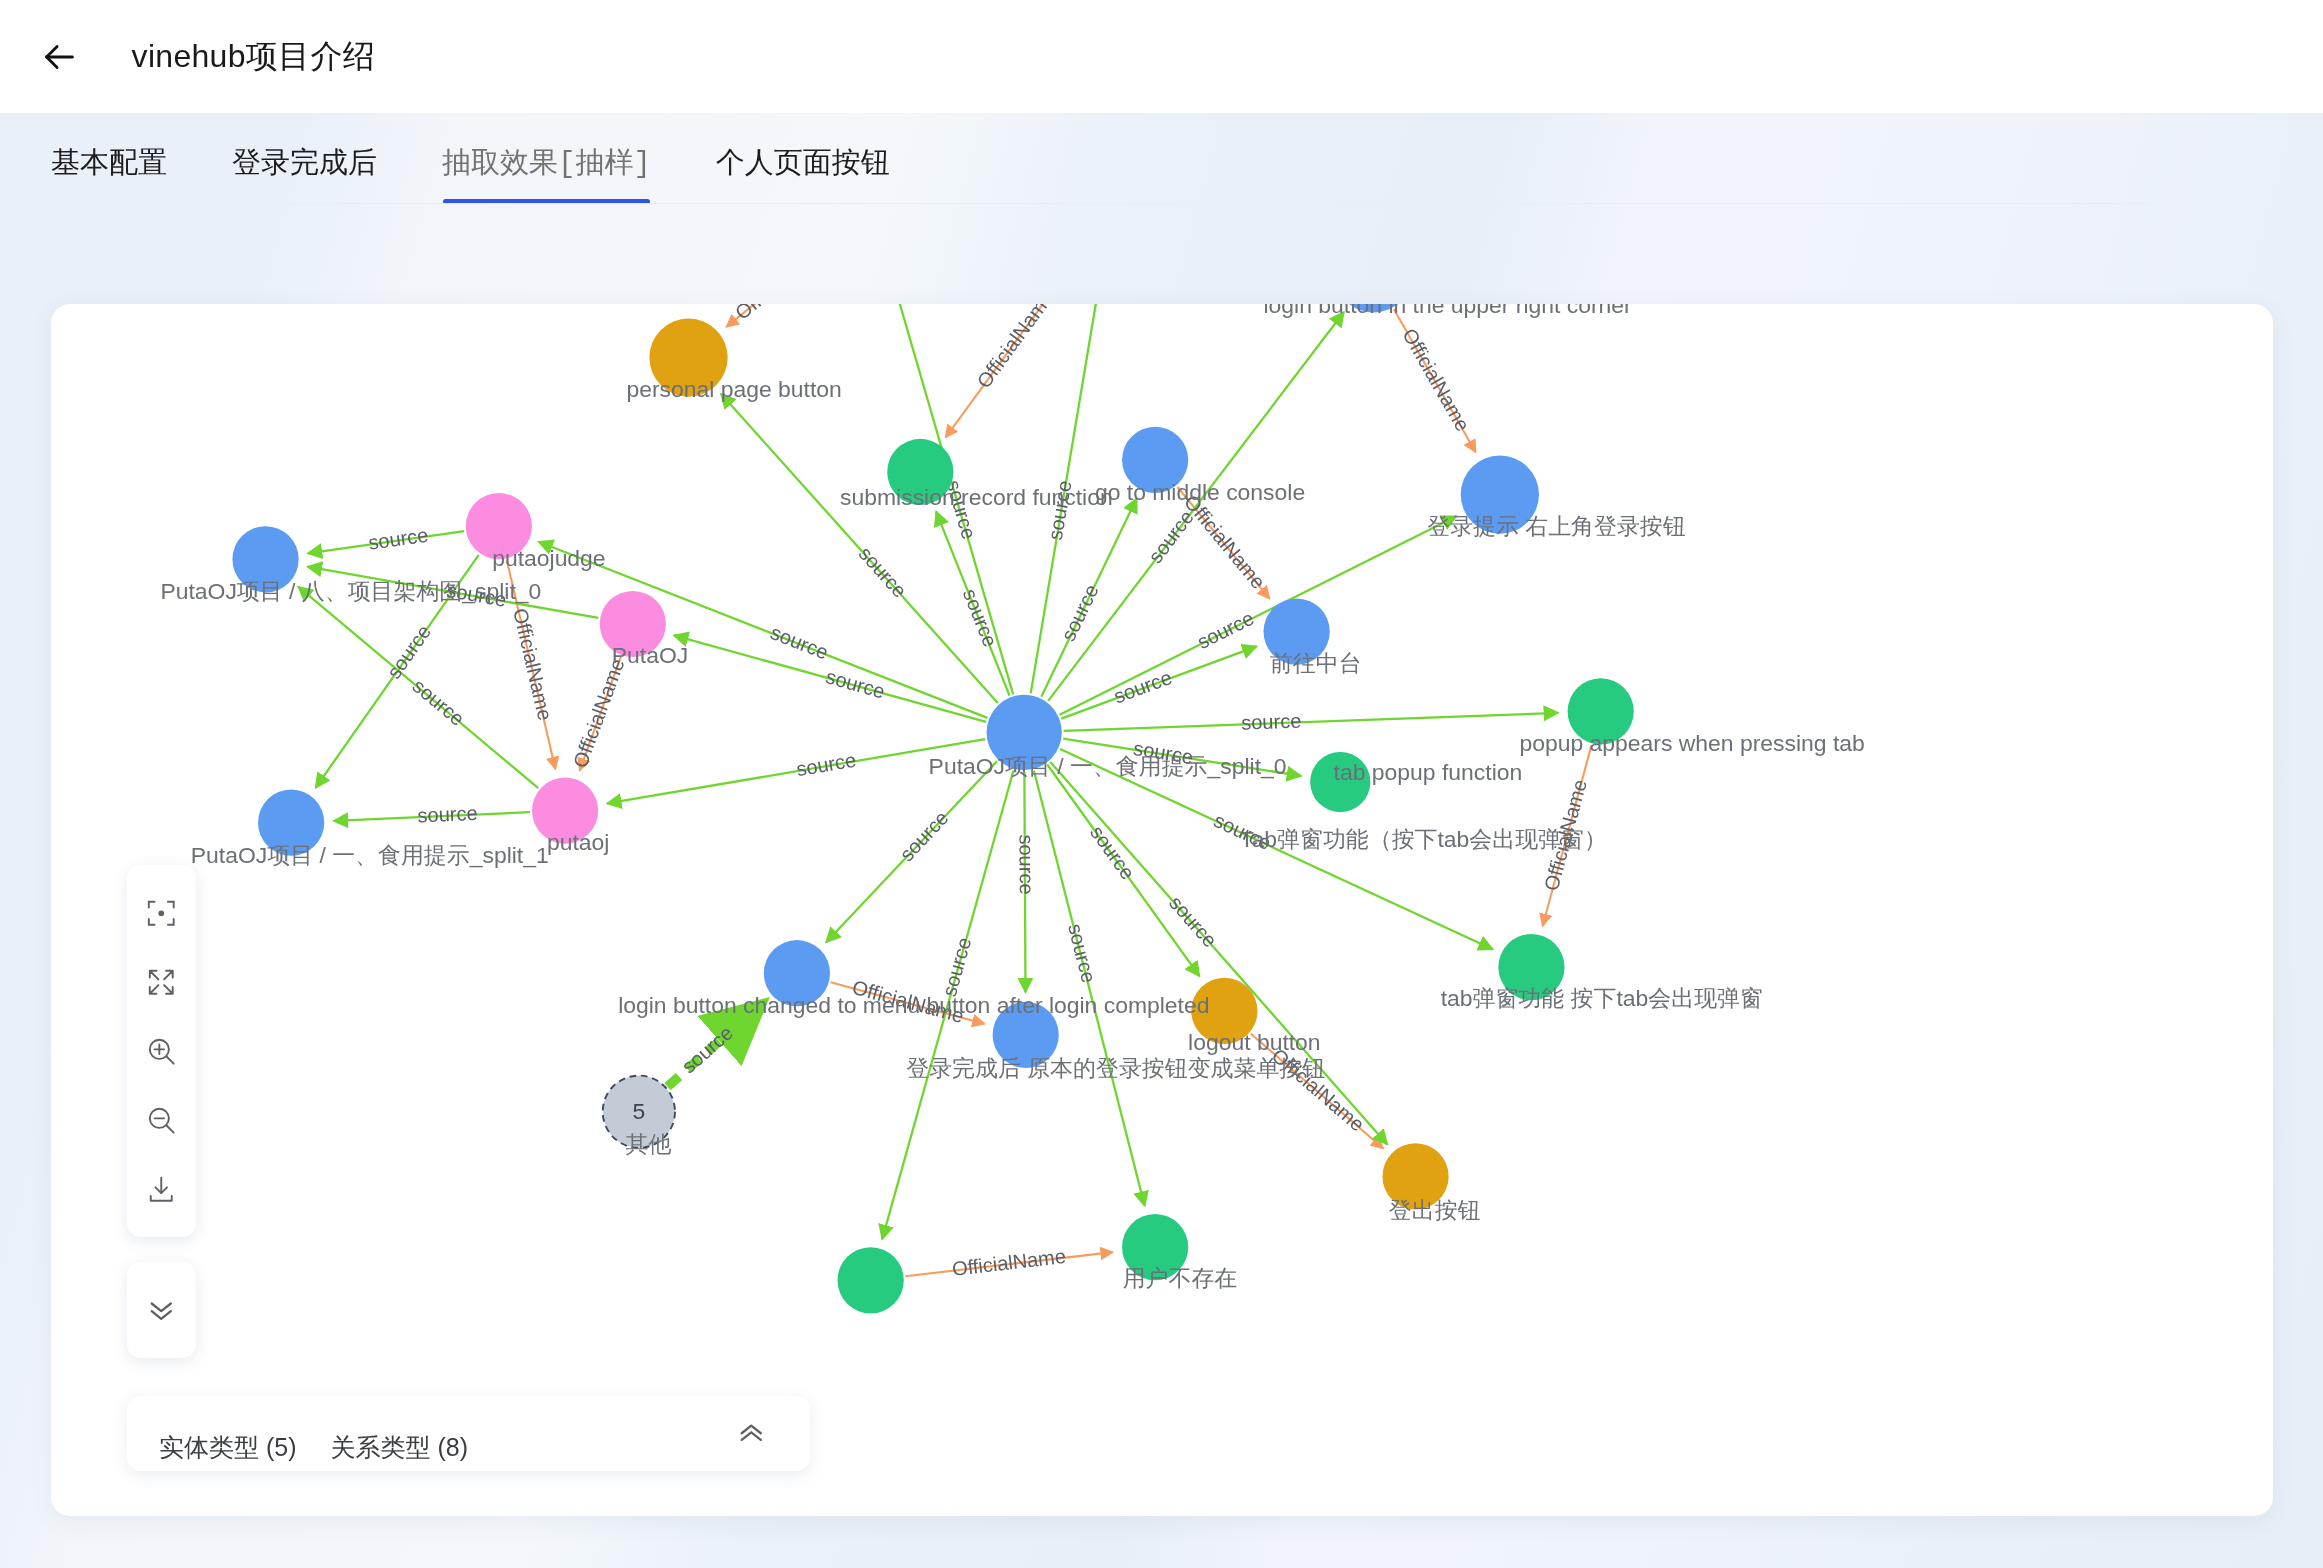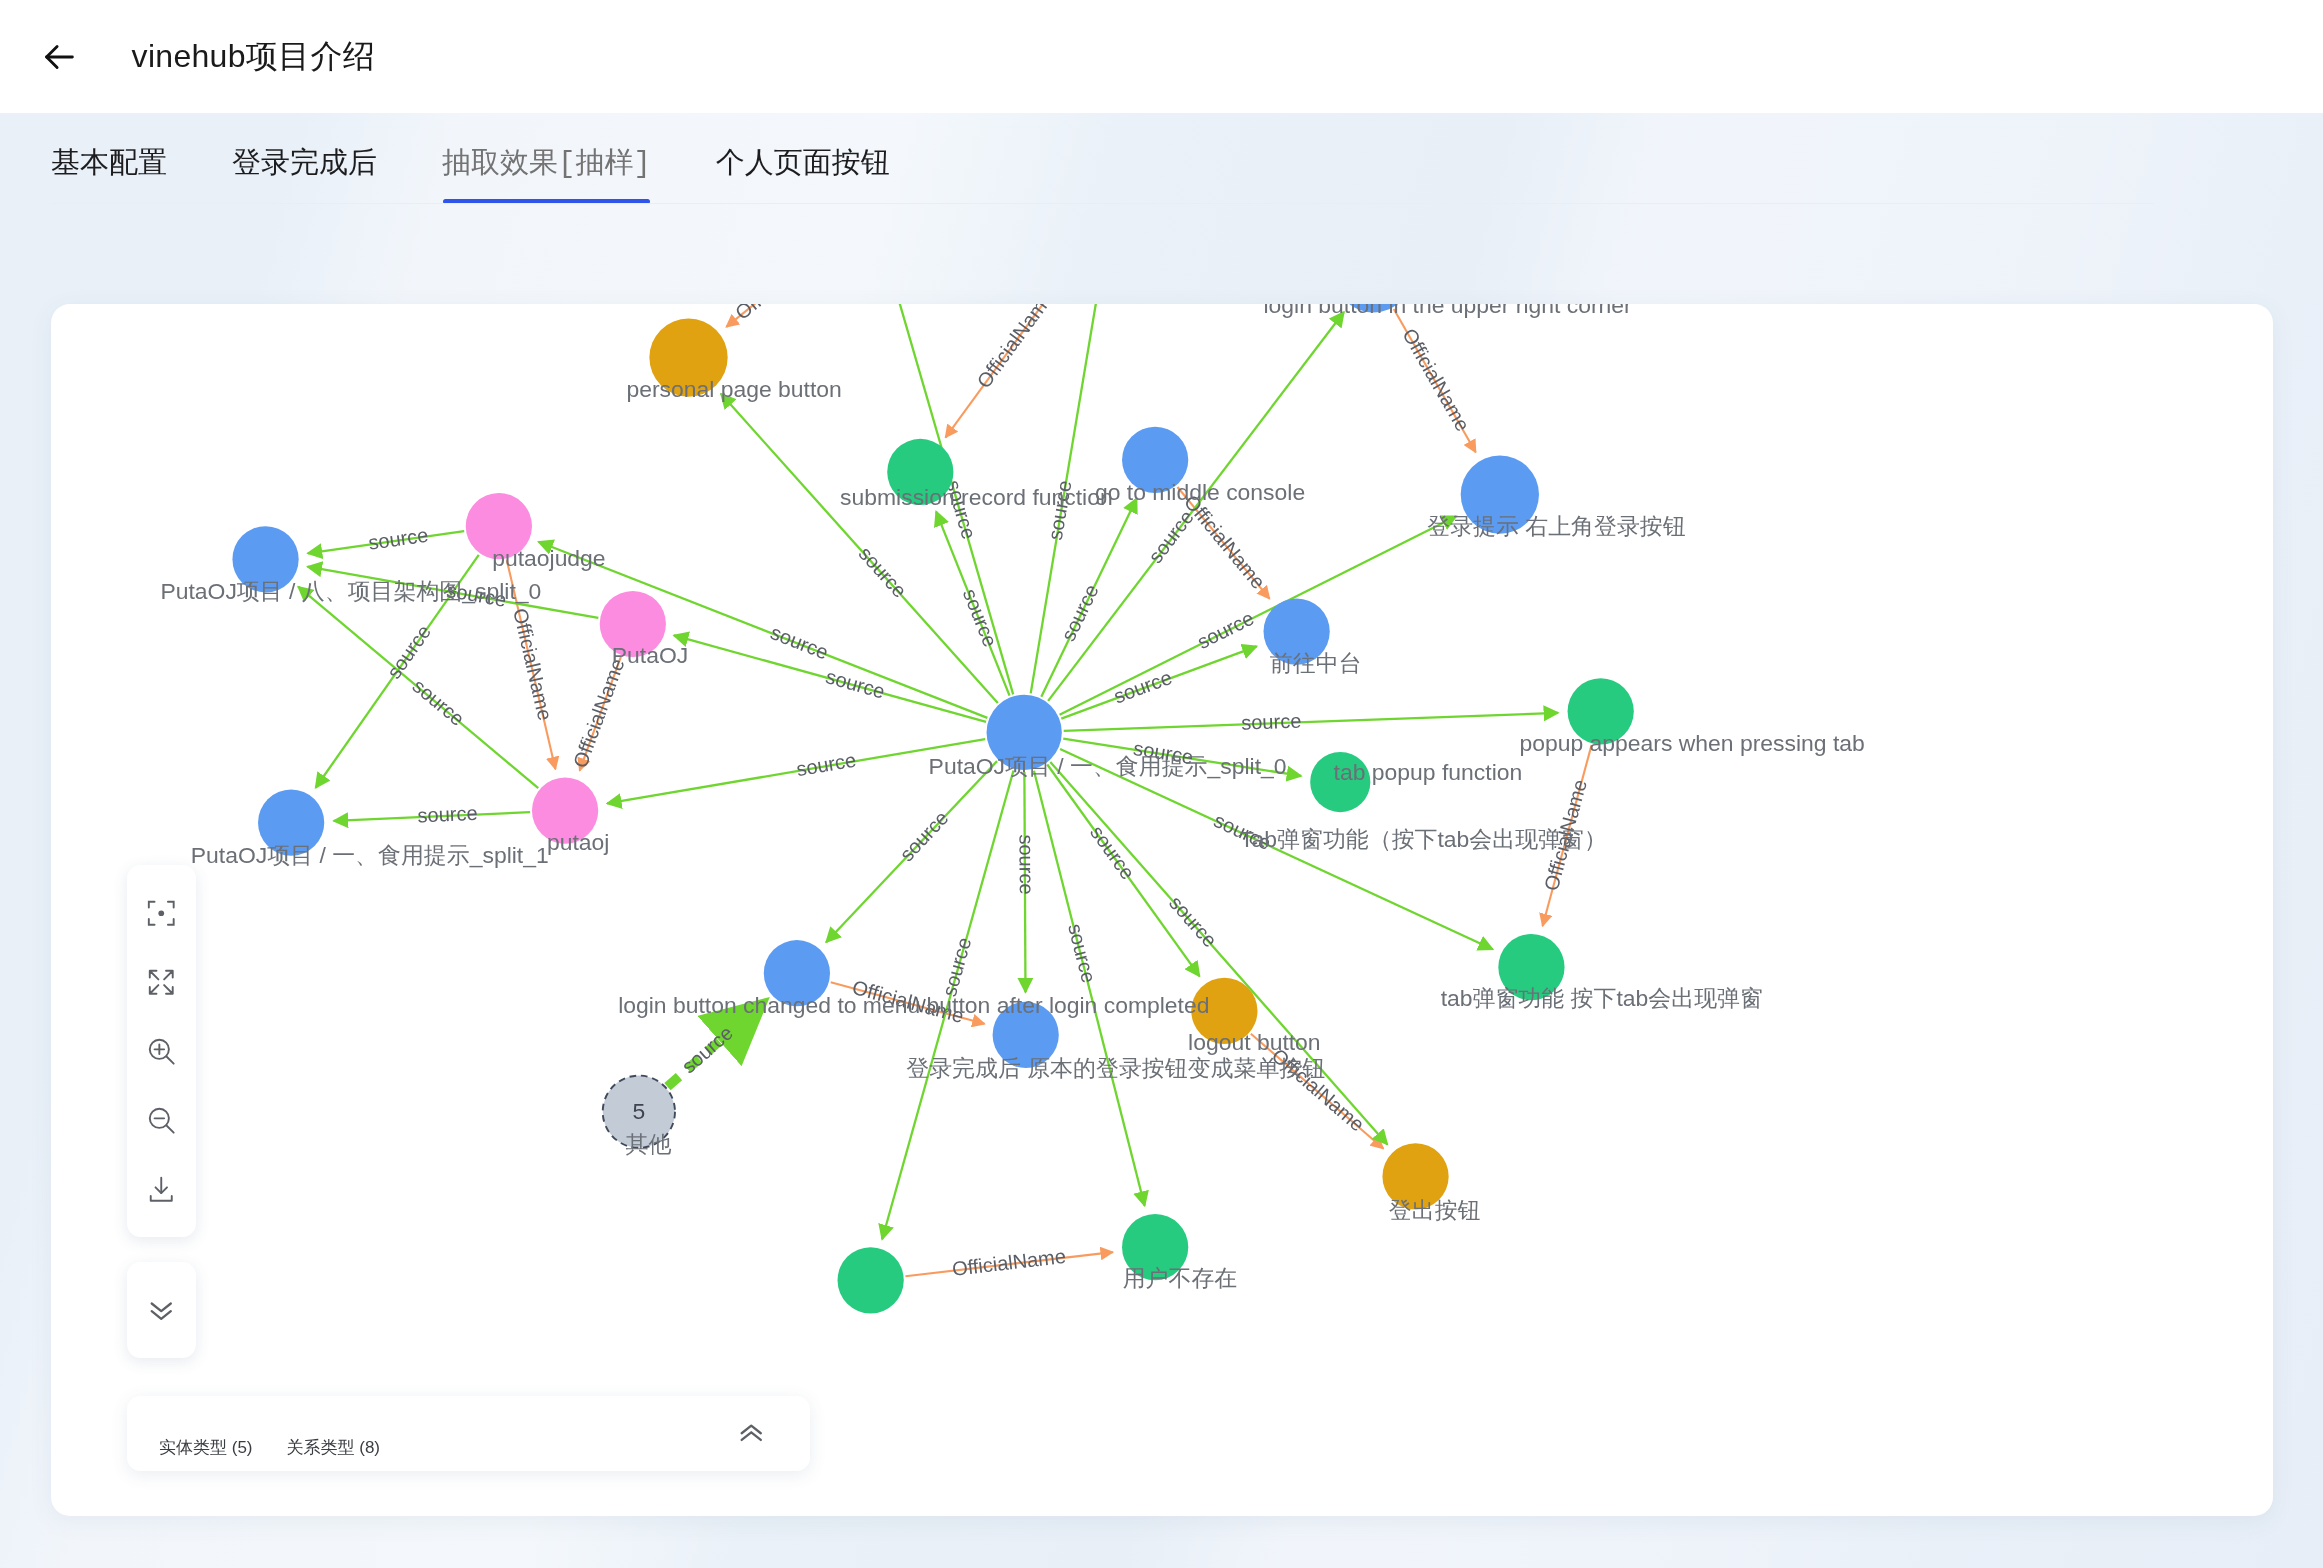--- a/index.html
+++ b/index.html
@@ -83,21 +83,21 @@
   }
   .tool-gap { height: 25px; }
   
   #legend-bar {
     position: absolute; left: 127px; top: 1396px; width: 683px; height: 75px;
     background: #ffffff; border-radius: 13.4px;
     box-shadow: 0 3.8px 17px rgba(60,80,120,.10);
     display: flex; align-items: center; z-index: 8;
   }
   .legend-item {
-    font-size: 17px; color: #3a3d42; margin-left: 34px; cursor: pointer; white-space: nowrap; margin-top: 28px;
+    font-size: 25px; color: #3a3d42; margin-left: 34px; cursor: pointer; white-space: nowrap; margin-top: 28px;
   }
   .legend-item:first-child { margin-left: 32px; }
   #legend-collapse {
     margin-left: auto; margin-right: 38px; width: 42px; height: 42px;
     display: flex; align-items: center; justify-content: center;
     cursor: pointer; color: #5d6066;
   }
   
   .gl { font-family: "Liberation Sans", sans-serif; }
 </style>

